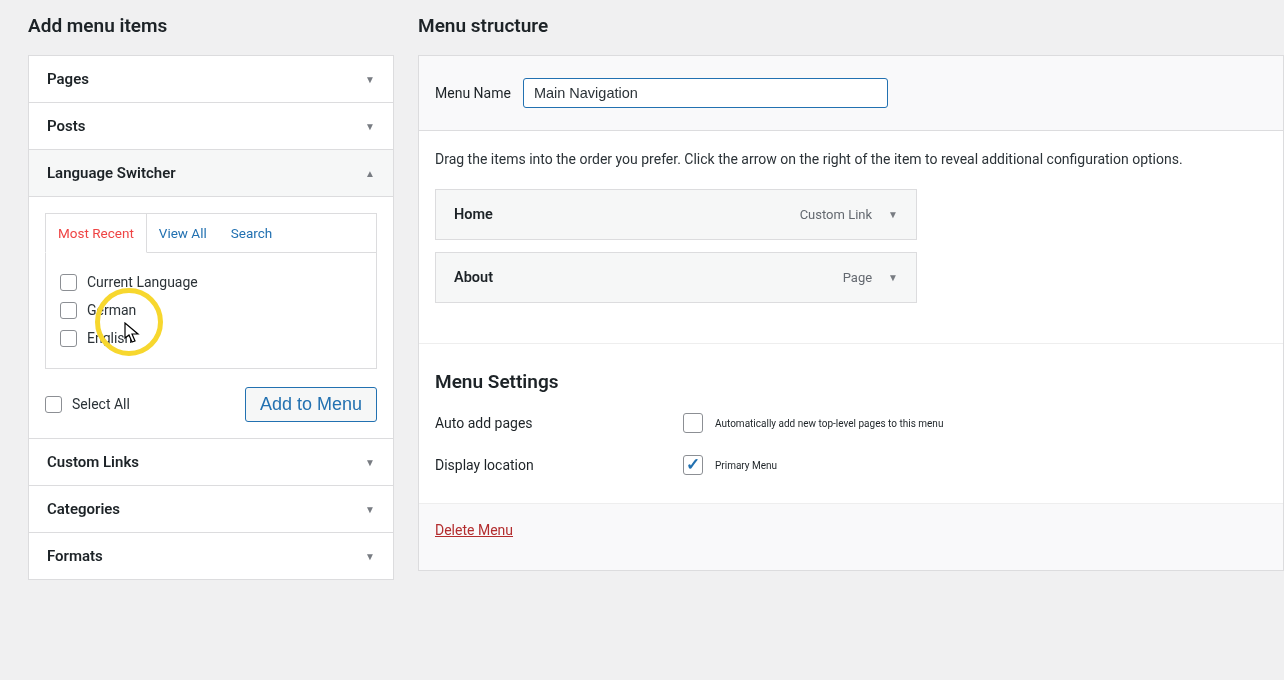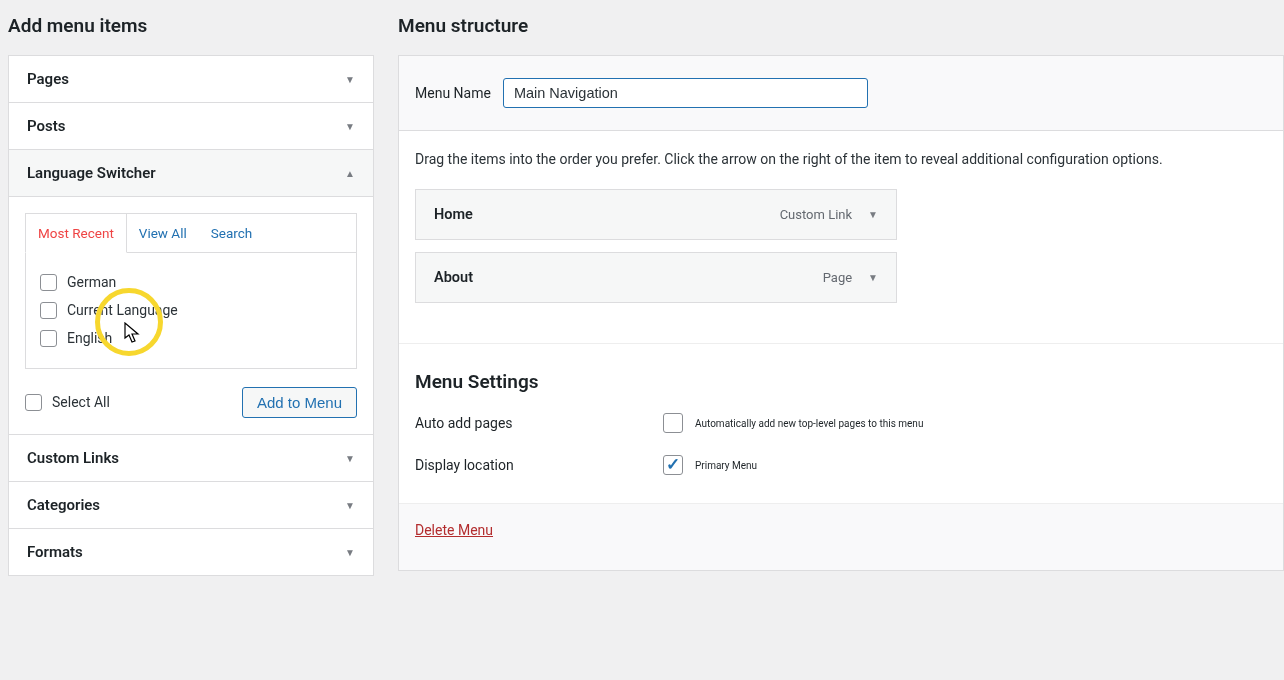--- a/index.html
+++ b/index.html
@@ -7,21 +7,21 @@
     font-family: -apple-system, BlinkMacSystemFont, "Segoe UI", Roboto, sans-serif;
     background: #f0f0f1;
     color: #1d2327;
     font-size: 14px;
     width: 1284px;
     height: 680px;
     overflow: hidden;
     position: relative;
   }
   .cols { display: flex; gap: 24px; padding: 0; }
-  .left { width: 374px; padding: 0 0 0 8px; }
+  .left { width: 374px; padding: 0 0 0 8px; margin-left: 20px; }
   .right { flex: 1; padding-right: 0; }
 
   h2.section-title {
     font-size: 19px;
     font-weight: 600;
     color: #1d2327;
     margin: 14px 0 18px 0;
   }
 
   
@@ -77,21 +77,21 @@
     display: flex; justify-content: space-between; align-items: center;
     margin-top: 18px;
   }
   .select-all-row .chk-row { margin: 0; }
   .btn-add {
     border: 1px solid #2271b1;
     color: #2271b1;
     background: #f6f7f7;
     padding: 6px 14px;
     border-radius: 3px;
-    font-size: 15px;
+    font-size: 18px;
     cursor: pointer;
   }
 
   
   .menu-panel { border: 1px solid #dcdcde; background: #fff; margin-top: 0; }
   .menu-name-row {
     display: flex; align-items: center; gap: 12px;
     padding: 22px 16px 22px 16px;
     border-bottom: 1px solid #dcdcde;
     background: #f9f9fa;
@@ -182,25 +182,25 @@
       <div class="acc-body">
         <div class="tabs-box">
           <div class="tabs-row">
             <div class="tab active">Most Recent</div>
             <div class="tab">View All</div>
             <div class="tab">Search</div>
           </div>
           <div class="chk-list">
             <div class="chk-row">
               <input type="checkbox" style="">
-              <label>German</label>
+              <label>Current Language</label>
             </div>
             <div class="chk-row">
               <input type="checkbox" style="">
-              <label>Current Language</label>
+              <label>German</label>
             </div>
             <div class="chk-row">
               <input type="checkbox" style="">
               <label>English</label>
             </div>
           </div>
         </div>
 
         <div class="select-all-row">
           <div class="chk-row">

